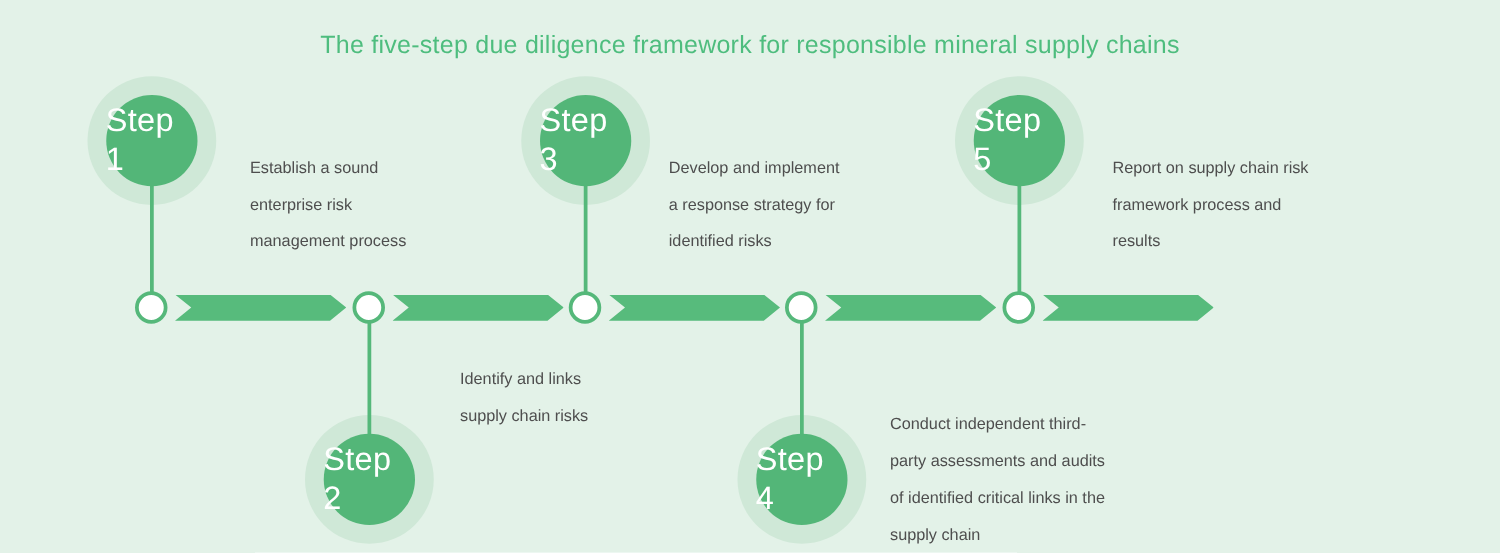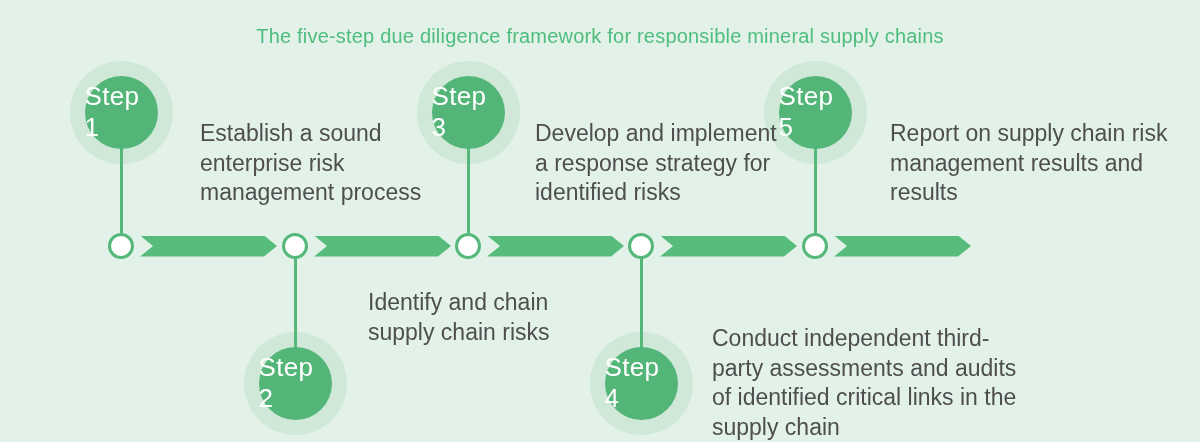--- a/index.html
+++ b/index.html
@@ -59,21 +59,21 @@
   .arrow {
     position: absolute;
     top: 235.5px;
     width: 137px; height: 21px;
     background: #57bb7c;
     clip-path: polygon(0 0, calc(100% - 13px) 0, 100% 50%, calc(100% - 13px) 100%, 0 100%, 13px 50%);
     z-index: 2;
   }
   .desc {
     position: absolute;
-    font-size: 23px;
+    font-size: 13px;
     line-height: 29.5px;
     color: #4e4e4e;
     z-index: 2;
     white-space: nowrap;
   }
 </style>
 </head>
 <body>
 
 <div class="canvas">
@@ -92,21 +92,21 @@
     <div>management process</div>
   </div>
 
   <div class="halo" style="left:243.5px; top:331.5px;"></div>
   <div class="connector" style="left:293.5px; top:258px; height:125px;"></div>
   <div class="step-circle" style="left:258.5px; top:346.5px;align-items:center;">
     <span class="step-label">Step 2</span>
   </div>
   <div class="node" style="left:282px; top:233px;"></div>
   <div class="desc" style="left:368px; top:288px;">
-    <div>Identify and chain</div>
+    <div>Identify and links</div>
     <div>supply chain risks</div>
   </div>
 
   <div class="halo" style="left:416.5px; top:60.5px;"></div>
   <div class="connector" style="left:466.5px; top:112px; height:123px;"></div>
   <div class="step-circle" style="left:431.5px; top:75.5px;">
     <span class="step-label">Step 3</span>
   </div>
   <div class="node" style="left:455px; top:233px;"></div>
   <div class="desc" style="left:535px; top:119px;">
@@ -129,21 +129,21 @@
   </div>
 
   <div class="halo" style="left:763.5px; top:60.5px;"></div>
   <div class="connector" style="left:813.5px; top:112px; height:123px;"></div>
   <div class="step-circle" style="left:778.5px; top:75.5px;">
     <span class="step-label">Step 5</span>
   </div>
   <div class="node" style="left:802px; top:233px;"></div>
   <div class="desc" style="left:890px; top:119px;">
     <div>Report on supply chain risk</div>
-    <div>management results and</div>
+    <div>framework process and</div>
     <div>results</div>
   </div>
 
   <div class="arrow" style="left:140px;"></div>
   <div class="arrow" style="left:314px;"></div>
   <div class="arrow" style="left:487px;"></div>
   <div class="arrow" style="left:660px;"></div>
   <div class="arrow" style="left:834px;"></div>
 
 </div>

